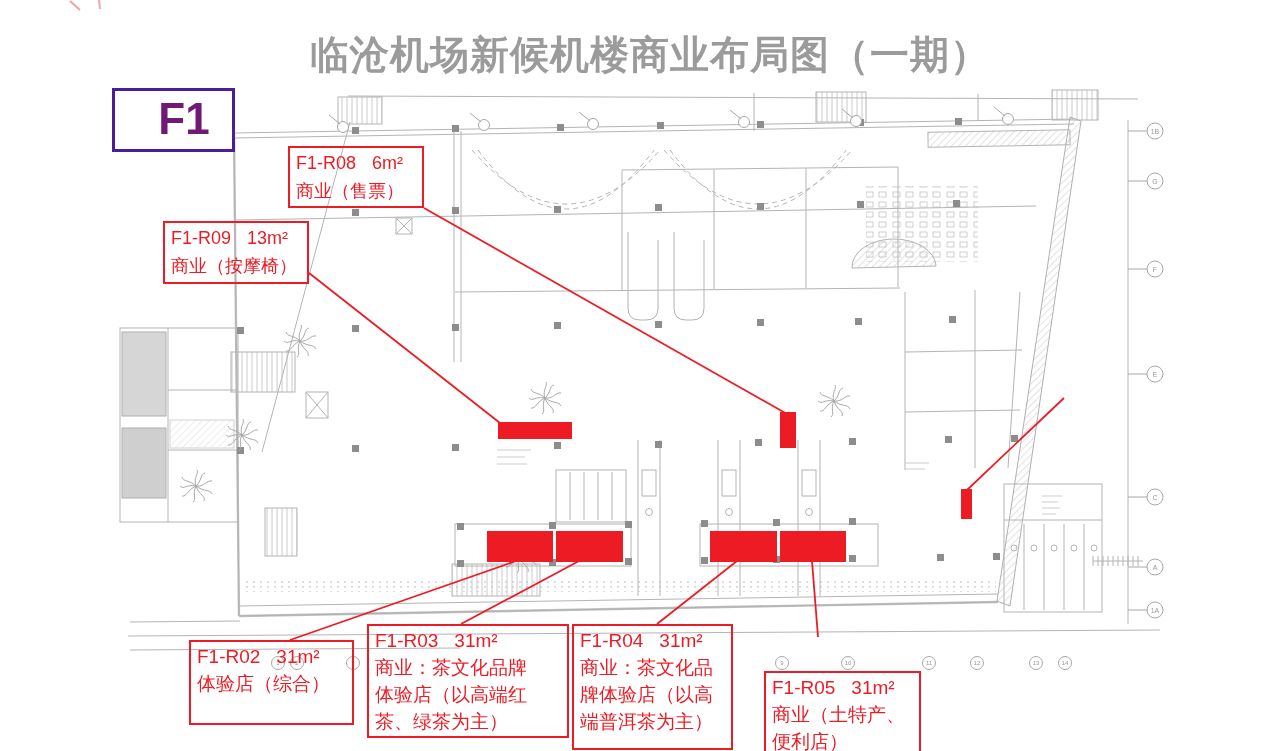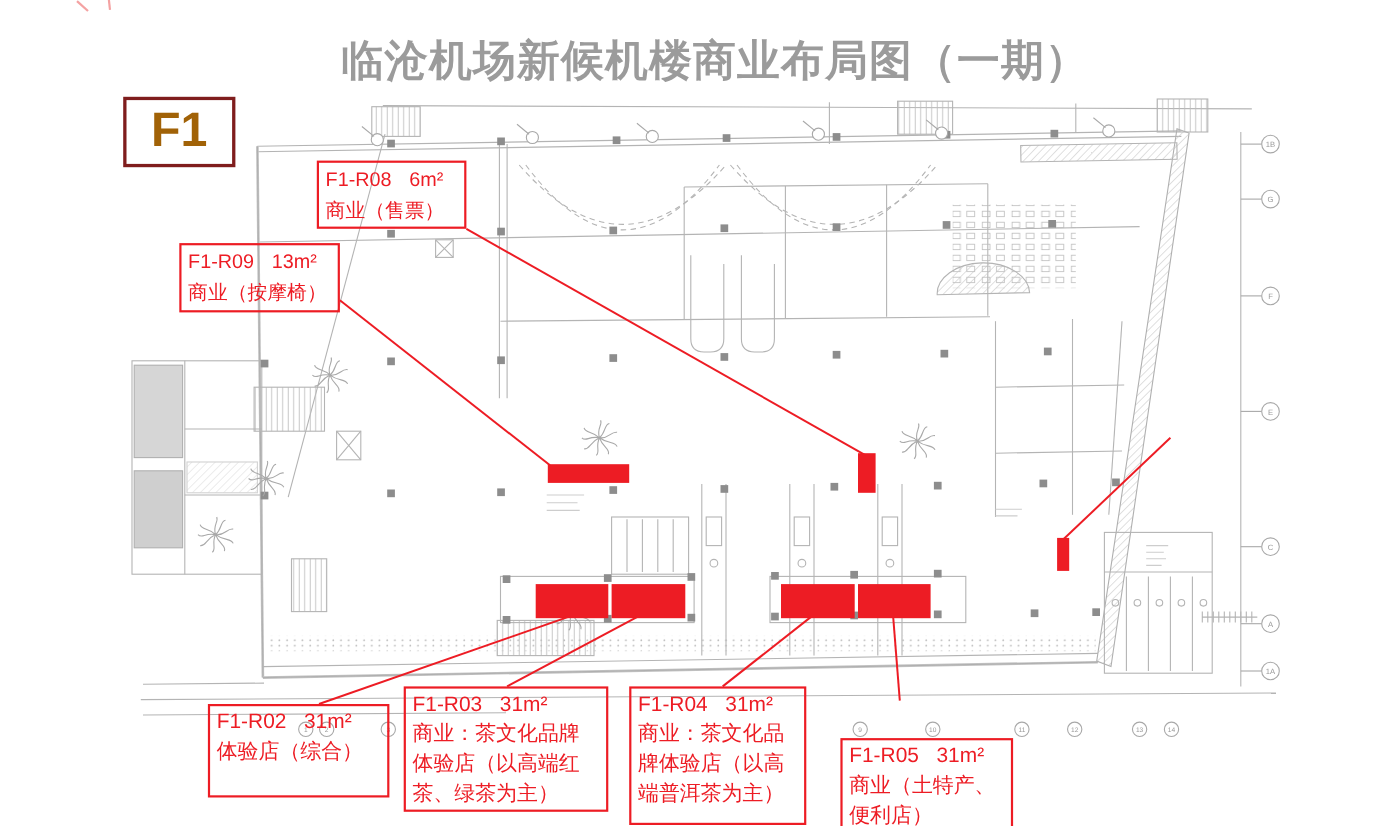--- a/index.html
+++ b/index.html
@@ -9,22 +9,22 @@
   }
   html,body{margin:0;padding:0;background:#fff;}
   #stage{position:relative;width:1268px;height:751px;background:#fff;overflow:hidden;
          font-family:"Liberation Sans","DejaVu Sans",sans-serif;}
   .layer{position:absolute;left:0;top:0;}
   #plan-svg{z-index:1;}
   #red-svg{z-index:2;}
   #page-title{position:absolute;left:200px;top:28px;width:900px;text-align:center;
     font-size:39px;font-weight:bold;color:var(--title-gray);z-index:3;letter-spacing:1px;}
   #floor-badge{position:absolute;left:112px;top:88px;width:96px;height:58px;
-    border:3px solid #7f1d1d;color:#a16207;font-size:44px;font-weight:bold;
-    text-align:center;line-height:56px;background:rgba(255,255,255,.75);z-index:3;}
+    border:3px solid #4c1d95;color:#701a75;font-size:44px;font-weight:bold;
+    text-align:center;line-height:56px;background:rgba(255,255,255,.75);z-index:3;padding-left:21px;}
   .callout{position:absolute;border:2px solid var(--accent-red);color:var(--accent-red);
     font-weight:normal;z-index:3;padding:1px 6px;box-sizing:border-box;white-space:nowrap;}
   .c-sm{font-size:18px;line-height:28px;}
   .c-lg{font-size:19px;line-height:27px;}
   .area{margin-left:16px;}
 </style>
 </head>
 <body>
 
 <div id="stage">
@@ -335,21 +335,21 @@
     <div><span>F1-R09</span><span class="area">13m²</span></div>
     <div>商业（按摩椅）</div>
   </div>
 
 
   <div class="callout c-lg" id="c-r02" style="left:189px;top:640px;width:165px;height:85px">
     <div><span>F1-R02</span><span class="area">31m²</span></div>
     <div>体验店（综合）</div>
   </div>
 
-  <div class="callout c-lg" id="c-r03" style="left:367px;top:624px;width:186px;height:114px">
+  <div class="callout c-lg" id="c-r03" style="left:367px;top:624px;width:202px;height:114px">
     <div><span>F1-R03</span><span class="area">31m²</span></div>
     <div>商业：茶文化品牌</div>
     <div>体验店（以高端红</div>
     <div>茶、绿茶为主）</div>
   </div>
 
   <div class="callout c-lg" id="c-r04" style="left:572px;top:624px;width:161px;height:126px">
     <div><span>F1-R04</span><span class="area">31m²</span></div>
     <div>商业：茶文化品</div>
     <div>牌体验店（以高</div>

